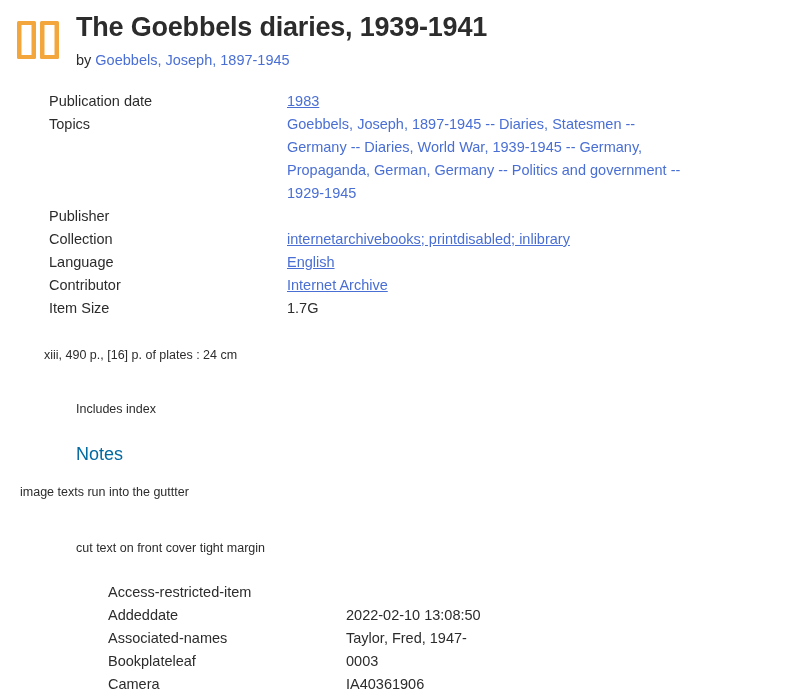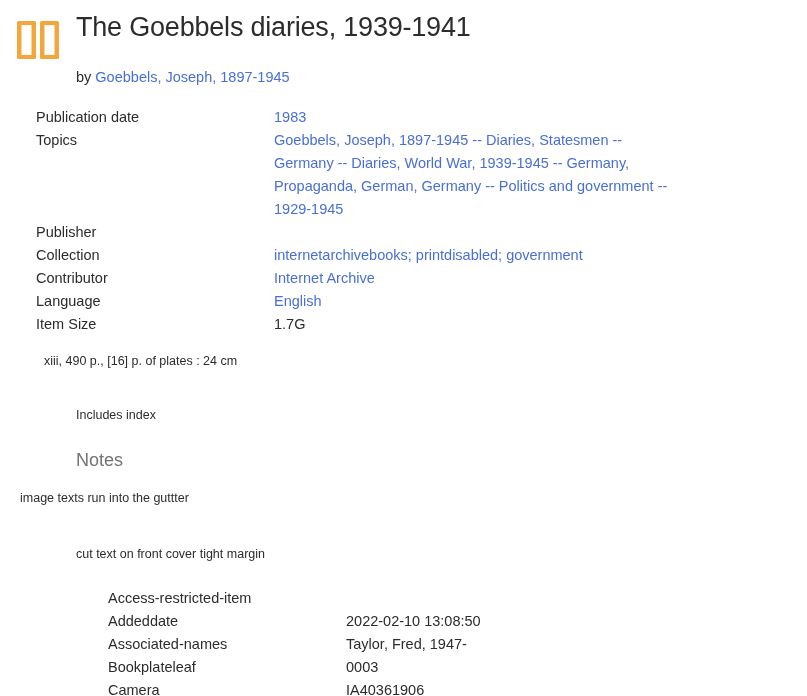--- a/index.html
+++ b/index.html
@@ -32,82 +32,83 @@
   .book-icon {
     position: absolute;
     left: 16px;
     top: 10px;
     width: 44px;
     height: 42px;
   }
   .title {
     font-size: 27px;
     line-height: 34px;
-    font-weight: normal;
+    font-weight: bold;
     color: #2c2c2c;
     margin: 0;
     letter-spacing: -0.2px;
   }
   .byline {
     font-size: 14.5px;
     line-height: 22px;
     color: #2c2c2c;
-    margin-top: 22px;
+    margin-top: 5px;
   }
   .byline a {
     color: #4a6fd4;
     text-decoration: none;
   }
 
   
   .meta {
     margin-top: 18px;
-    padding-left: 36px;
+    padding-left: 49px;
     font-size: 14.5px;
     line-height: 23px;
   }
   .meta-row {
     display: flex;
     align-items: flex-start;
   }
   .meta-label {
     width: 238px;
     flex: 0 0 238px;
     color: #2c2c2c;
   }
   .meta-value {
     flex: 1 1 auto;
     color: #2c2c2c;
     max-width: 400px;
   }
   .meta-value.link, .meta-value .link {
     color: #4a6fd4;
+    text-decoration: underline;
   }
   .meta-value a {
     color: #4a6fd4;
     text-decoration: none;
   }
   .meta-value.wrap {
     line-height: 23px;
   }
 
   
   .para {
     padding-left: 76px;
     font-size: 12.5px;
     color: #2c2c2c;
     line-height: 18px;
   }
-  .para.p1 { margin-top: 16px; padding-left: 44px; }
+  .para.p1 { margin-top: 26px; padding-left: 44px; }
   .para.p2 { margin-top: 36px; }
 
   .notes-heading {
     padding-left: 76px;
     font-size: 18px;
-    color: #737373;
+    color: #0369a1;
     margin-top: 26px;
     font-weight: normal;
   }
   .para.n1 { margin-top: 18px; padding-left: 20px; }
   .para.n2 { margin-top: 38px; }
 
   
   .details {
     margin-top: 24px;
     padding-left: 76px;
@@ -148,31 +149,31 @@
       <div class="meta-label">Topics</div>
       <div class="meta-value wrap"><a href="#">Goebbels, Joseph, 1897-1945 -- Diaries, Statesmen -- Germany -- Diaries, World War, 1939-1945 -- Germany, Propaganda, German, Germany -- Politics and government -- 1929-1945</a></div>
     </div>
 
     <div class="meta-row">
       <div class="meta-label">Publisher</div>
     </div>
 
     <div class="meta-row">
       <div class="meta-label">Collection</div>
-      <div class="meta-value link"><a href="#">internetarchivebooks; printdisabled; government</a></div>
+      <div class="meta-value link"><a href="#">internetarchivebooks; printdisabled; inlibrary</a></div>
+    </div>
+
+    <div class="meta-row">
+      <div class="meta-label">Language</div>
+      <div class="meta-value link"><a href="#">English</a></div>
     </div>
 
     <div class="meta-row">
       <div class="meta-label">Contributor</div>
       <div class="meta-value link"><a href="#">Internet Archive</a></div>
-    </div>
-
-    <div class="meta-row">
-      <div class="meta-label">Language</div>
-      <div class="meta-value link"><a href="#">English</a></div>
     </div>
 
     <div class="meta-row">
       <div class="meta-label">Item Size</div>
       <div class="meta-value">1.7G</div>
     </div>
 
   </div>
 
   <div class="para p1">xiii, 490 p., [16] p. of plates : 24 cm</div>

